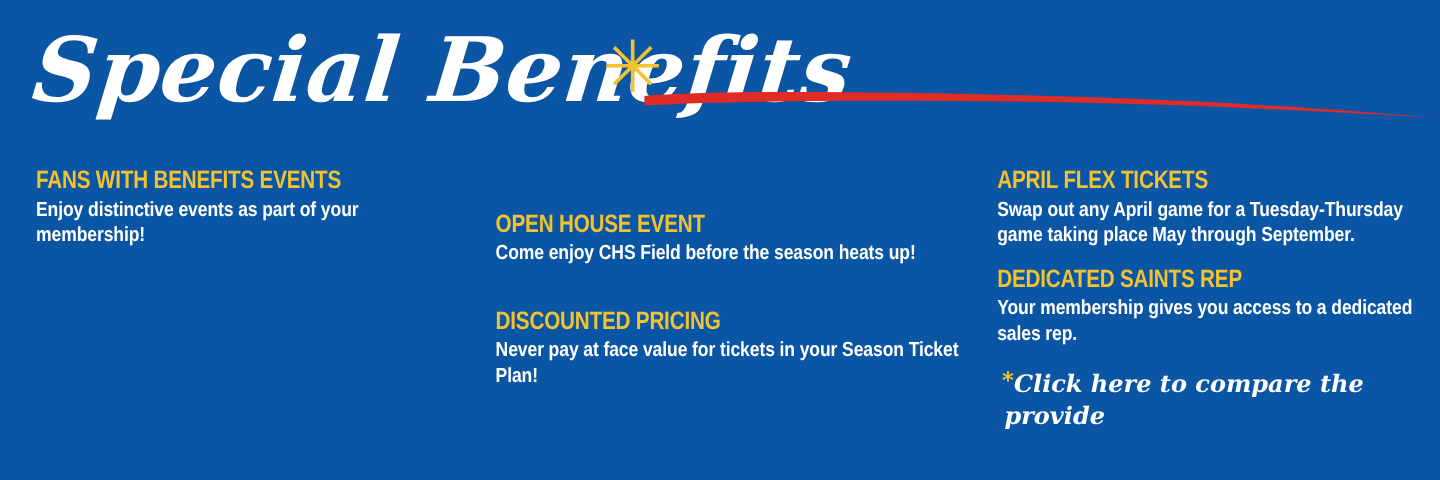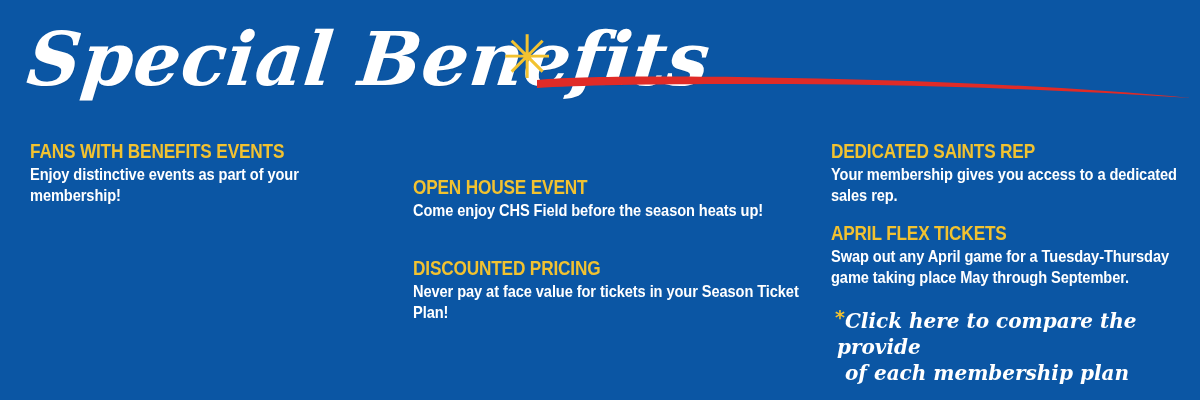--- a/index.html
+++ b/index.html
@@ -183,28 +183,27 @@
         <div class="benefit-body">Come enjoy CHS Field before the season heats up!</div>
       </div>
       <div class="benefit-item">
         <div class="benefit-heading">DISCOUNTED PRICING</div>
         <div class="benefit-body">Never pay at face value for tickets in your Season Ticket Plan!</div>
       </div>
     </div>
 
     <div class="benefit-column" id="benefit-column-3">
       <div class="benefit-item">
+        <div class="benefit-heading">APRIL FLEX TICKETS</div>
+        <div class="benefit-body">Swap out any April game for a Tuesday-Thursday game taking place May through September.</div>
+      </div>
+      <div class="benefit-item">
         <div class="benefit-heading">DEDICATED SAINTS REP</div>
         <div class="benefit-body">Your membership gives you access to a dedicated sales rep.</div>
       </div>
-      <div class="benefit-item">
-        <div class="benefit-heading">APRIL FLEX TICKETS</div>
-        <div class="benefit-body">Swap out any April game for a Tuesday-Thursday game taking place May through September.</div>
-      </div>
 
       <div id="compare-plans-note">
         <span class="note-asterisk">*</span><span>Click here to compare the provide</span>
-        <span class="note-line-2">of each membership plan</span>
       </div>
     </div>
 
   </div>
 </div>
 
 </body></html>

